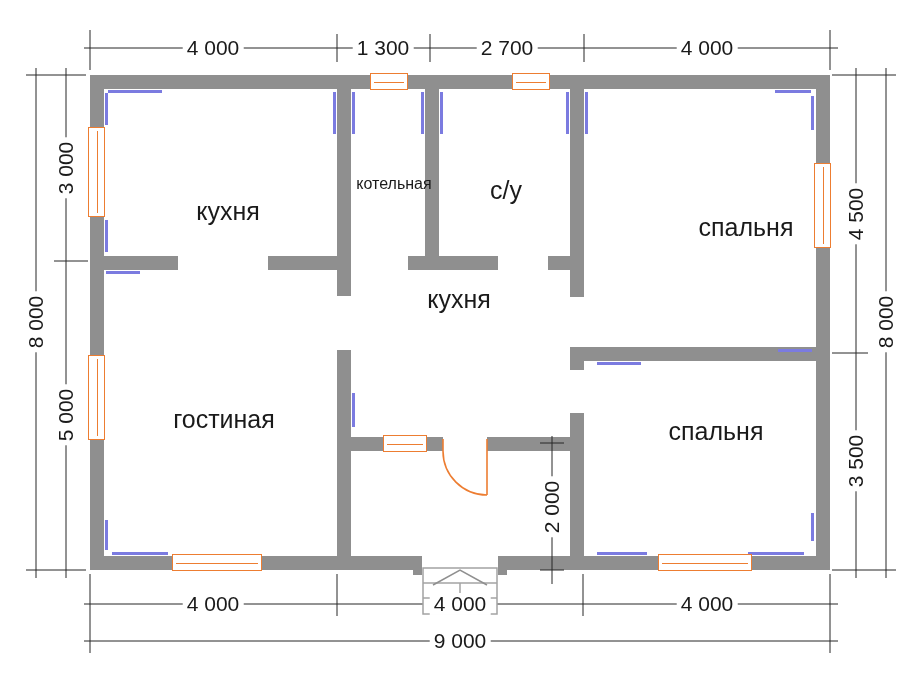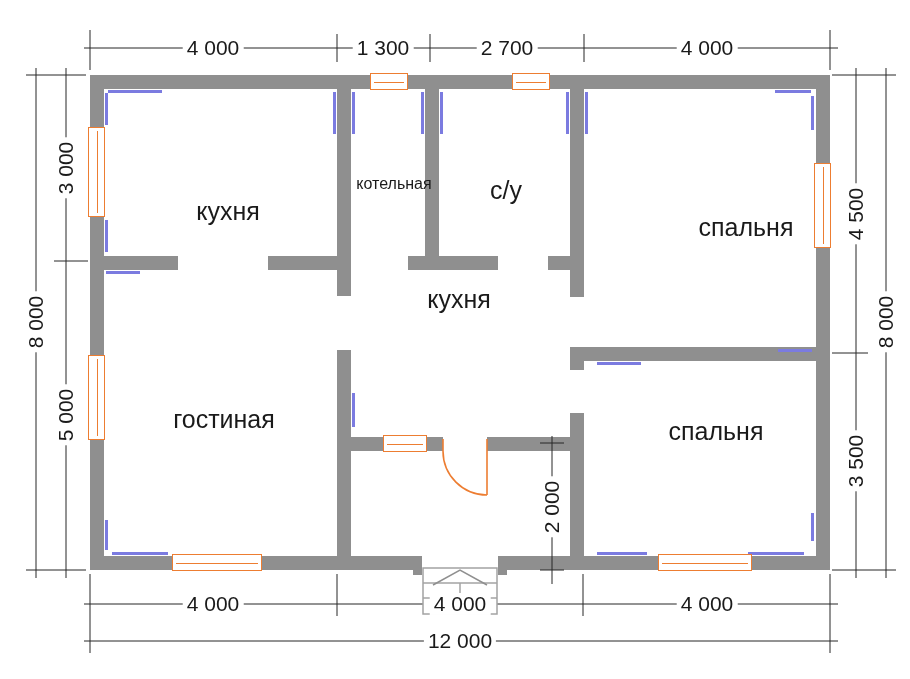--- a/index.html
+++ b/index.html
@@ -147,17 +147,17 @@
   <div class="dim rot" style="left:66px;top:415px;">5 000</div>
   <div class="dim rot" style="left:36px;top:322px;">8 000</div>
 
   <div class="dim rot" style="left:856px;top:214px;">4 500</div>
   <div class="dim rot" style="left:856px;top:461px;">3 500</div>
   <div class="dim rot" style="left:886px;top:322px;">8 000</div>
 
   <div class="dim" style="left:213px;top:604px;">4 000</div>
   <div class="dim" style="left:460px;top:604px;">4 000</div>
   <div class="dim" style="left:707px;top:604px;">4 000</div>
-  <div class="dim" style="left:460px;top:641px;">12 000</div>
+  <div class="dim" style="left:460px;top:641px;">9 000</div>
 
   <div class="dim rot" style="left:552px;top:507px;">2 000</div>
 
 </div>
 
 </body></html>

